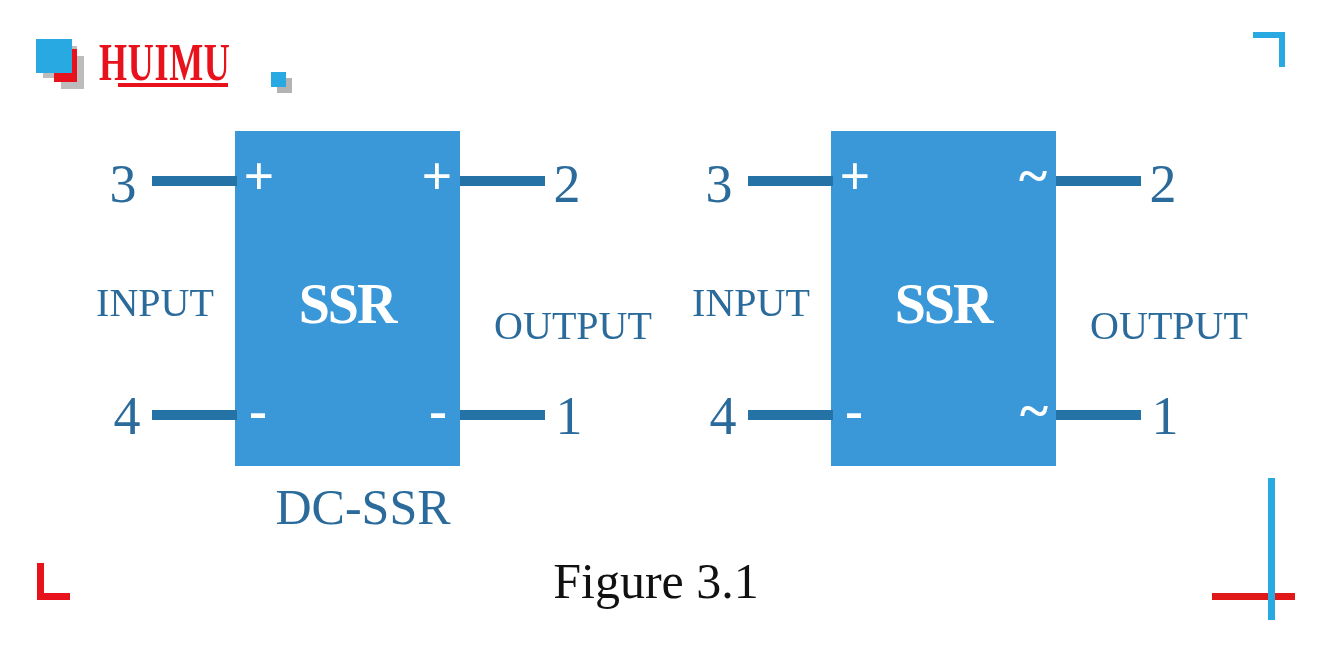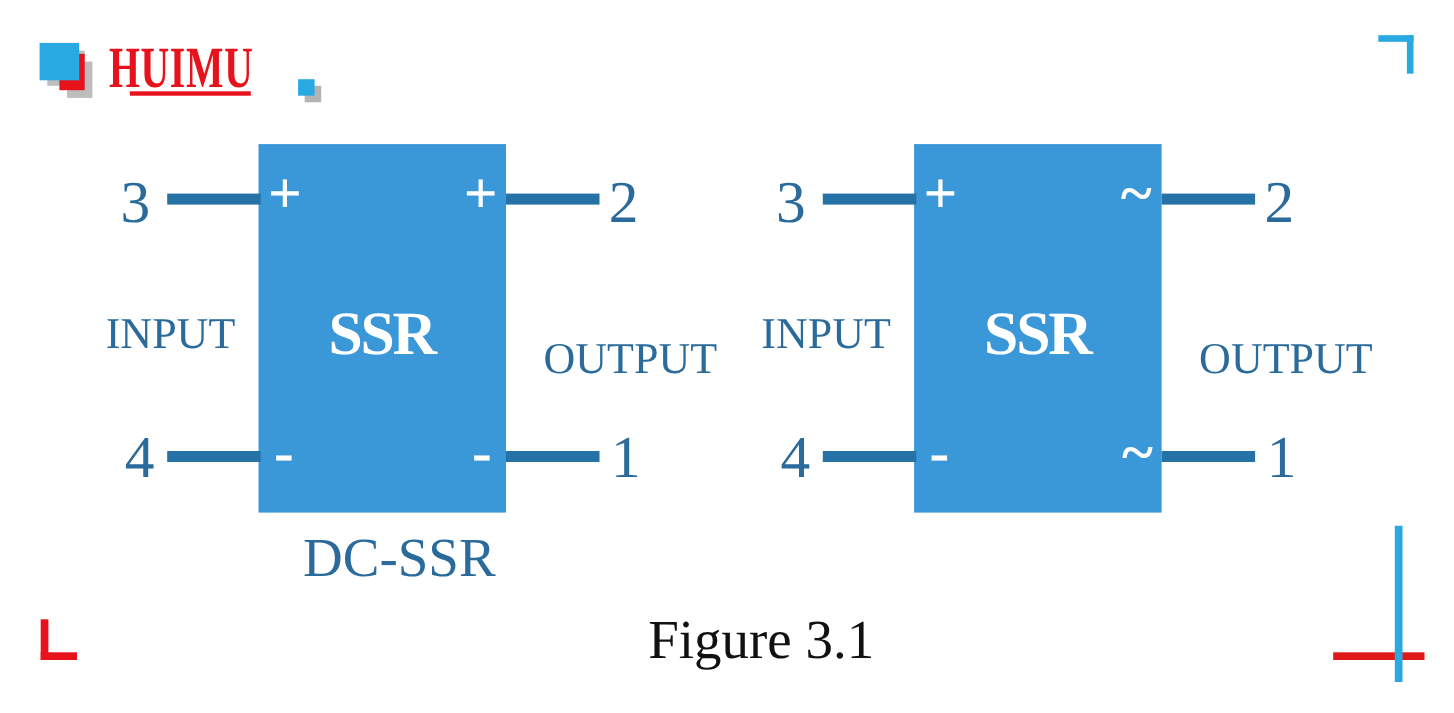--- a/index.html
+++ b/index.html
@@ -48,21 +48,21 @@
   .wire-tr{left:460px;top:176px;width:85px;}
   .wire-bl{left:152px;top:410px;width:85px;}
   .wire-br{left:460px;top:410px;width:85px;}
   .terminal{font-size:54px;font-weight:bold;color:#ffffff;}
   .term-tl{left:259px;top:176px;}
   .term-tr{left:437px;top:176px;}
   .term-bl{left:258px;top:411px;}
   .term-br{left:438px;top:411px;}
   .diagram-caption{left:363px;top:507px;font-size:50px;color:#2b6b9b;}
   
-  .figure-caption{left:656px;top:581px;font-size:50px;color:#111111;margin-left:36px;}
+  .figure-caption{left:656px;top:581px;font-size:50px;color:#111111;}
 </style>
 </head>
 <body>
 
 <div class="canvas">
 
   <div>
     <div class="sq logo-red-shadow"></div>
     <div class="sq logo-blue-shadow"></div>
     <div class="sq logo-red-square"></div>

